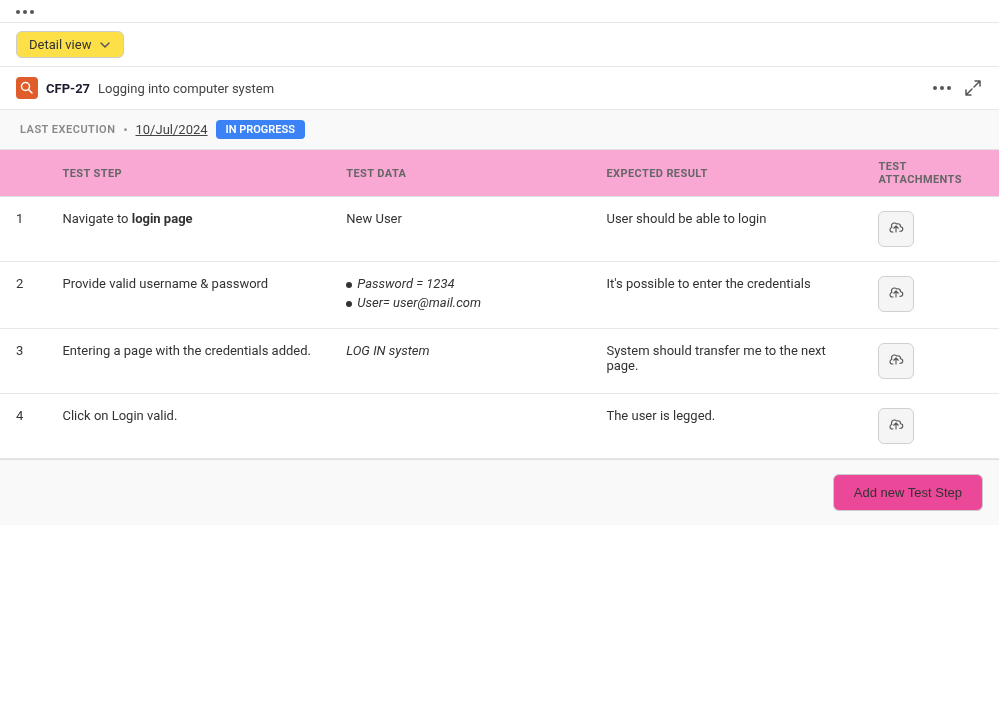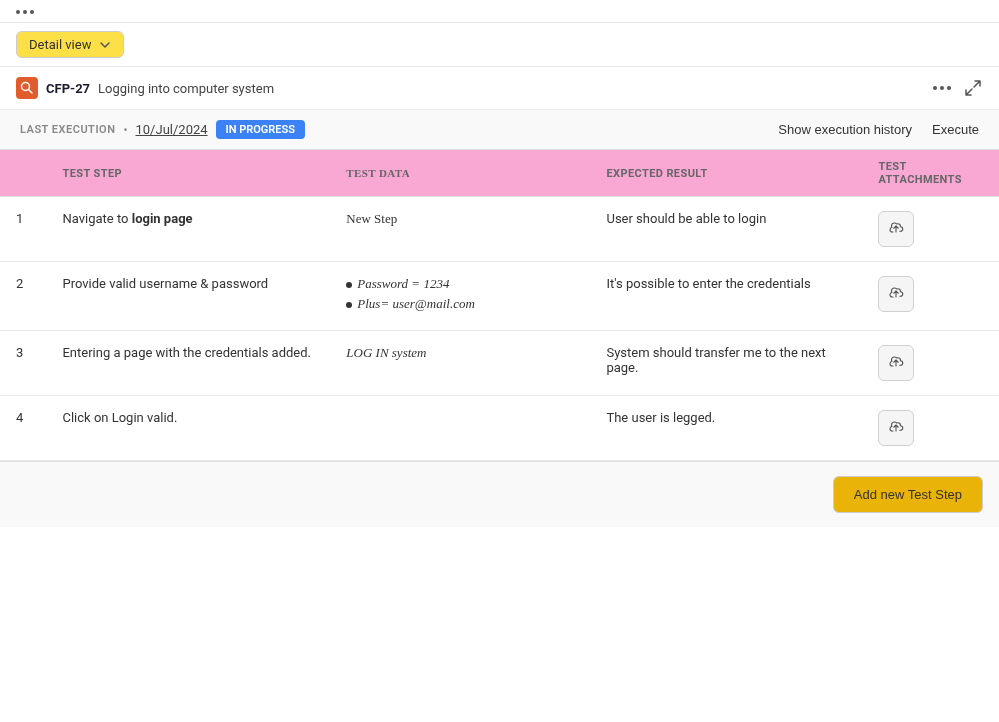--- a/index.html
+++ b/index.html
@@ -186,21 +186,21 @@
       color: #333;
       border-bottom: 1px solid #e8e8e8;
     }
     .row-num {
       color: #666;
       font-size: 13px;
       width: 30px;
       min-width: 30px;
     }
     .col-step { width: 240px; }
-    .col-data { width: 220px; font-family: Liberation Serif, serif; }
+    .col-data { width: 220px; }
     .col-result { width: 230px; }
     .col-attach { width: 110px; }
 
     .bullet-list {
       list-style: none;
       padding: 0;
     }
     .bullet-list li {
       display: flex;
       align-items: baseline;
@@ -244,21 +244,21 @@
 
     
     .footer {
       display: flex;
       justify-content: flex-end;
       padding: 14px 16px;
       border-top: 1px solid #e0e0e0;
       background: #f9f9f9;
     }
     .add-step-btn {
-      background: #eab308;
+      background: #ec4899;
       border: 1px solid #ccc;
       border-radius: 6px;
       padding: 10px 20px;
       font-size: 13px;
       font-weight: 500;
       color: #333;
       cursor: pointer;
     }
   </style>
 </head>
@@ -304,44 +304,40 @@
   </div>
 </div>
 
 <div class="execution-bar">
   <div class="execution-left">
     <span class="execution-label">LAST EXECUTION</span>
     <span class="execution-dot">•</span>
     <span class="execution-date">10/Jul/2024</span>
     <span class="status-badge">IN PROGRESS</span>
   </div>
-  <div class="execution-right">
-    <button class="show-history-btn">Show execution history</button>
-    <button class="execute-btn">Execute</button>
-  </div>
 </div>
 
 <table class="test-table">
   <thead>
     <tr>
       <th style="width:30px;"></th>
       <th class="col-step">TEST STEP</th>
       <th class="col-data">TEST DATA</th>
       <th class="col-result">EXPECTED RESULT</th>
       <th class="col-attach">TEST ATTACHMENTS</th>
     </tr>
   </thead>
   <tbody id="table-body">
 
     <tr>
       <td class="row-num">1</td>
       <td class="col-step">
         Navigate to <strong>login page</strong>
       </td>
-      <td class="col-data">New Step</td>
+      <td class="col-data">New User</td>
       <td class="col-result">User should be able to login</td>
       <td class="col-attach">
         <button class="attach-btn">
           <svg viewBox="0 0 24 24" xmlns="http://www.w3.org/2000/svg">
             <path d="M12 16V8M12 8L9 11M12 8L15 11" stroke="#555" stroke-width="1.5" stroke-linecap="round" stroke-linejoin="round"></path>
             <path d="M8 16H7C5.34 16 4 14.66 4 13C4 11.48 5.09 10.22 6.54 10.03C6.19 9.43 6 8.74 6 8C6 5.79 7.79 4 10 4C11.19 4 12.27 4.52 13 5.35C13.41 5.13 13.89 5 14.38 5C16.38 5 18 6.62 18 8.62C18 8.75 17.99 8.88 17.97 9H18C19.66 9 21 10.34 21 12C21 13.66 19.66 15 18 15H17" stroke="#555" stroke-width="1.5" stroke-linecap="round" stroke-linejoin="round"></path>
           </svg>
         </button>
       </td>
     </tr>
@@ -350,21 +346,21 @@
       <td class="row-num">2</td>
       <td class="col-step">Provide valid username &amp; password</td>
       <td class="col-data">
         <ul class="bullet-list">
           <li>
             <span class="bullet-dot"></span>
             <span><em>Password = 1234</em></span>
           </li>
           <li>
             <span class="bullet-dot"></span>
-            <span><em>Plus= user@mail.com</em></span>
+            <span><em>User= user@mail.com</em></span>
           </li>
         </ul>
       </td>
       <td class="col-result">It's possible to enter the credentials</td>
       <td class="col-attach">
         <button class="attach-btn">
           <svg viewBox="0 0 24 24" xmlns="http://www.w3.org/2000/svg">
             <path d="M12 16V8M12 8L9 11M12 8L15 11" stroke="#555" stroke-width="1.5" stroke-linecap="round" stroke-linejoin="round"></path>
             <path d="M8 16H7C5.34 16 4 14.66 4 13C4 11.48 5.09 10.22 6.54 10.03C6.19 9.43 6 8.74 6 8C6 5.79 7.79 4 10 4C11.19 4 12.27 4.52 13 5.35C13.41 5.13 13.89 5 14.38 5C16.38 5 18 6.62 18 8.62C18 8.75 17.99 8.88 17.97 9H18C19.66 9 21 10.34 21 12C21 13.66 19.66 15 18 15H17" stroke="#555" stroke-width="1.5" stroke-linecap="round" stroke-linejoin="round"></path>
           </svg>

